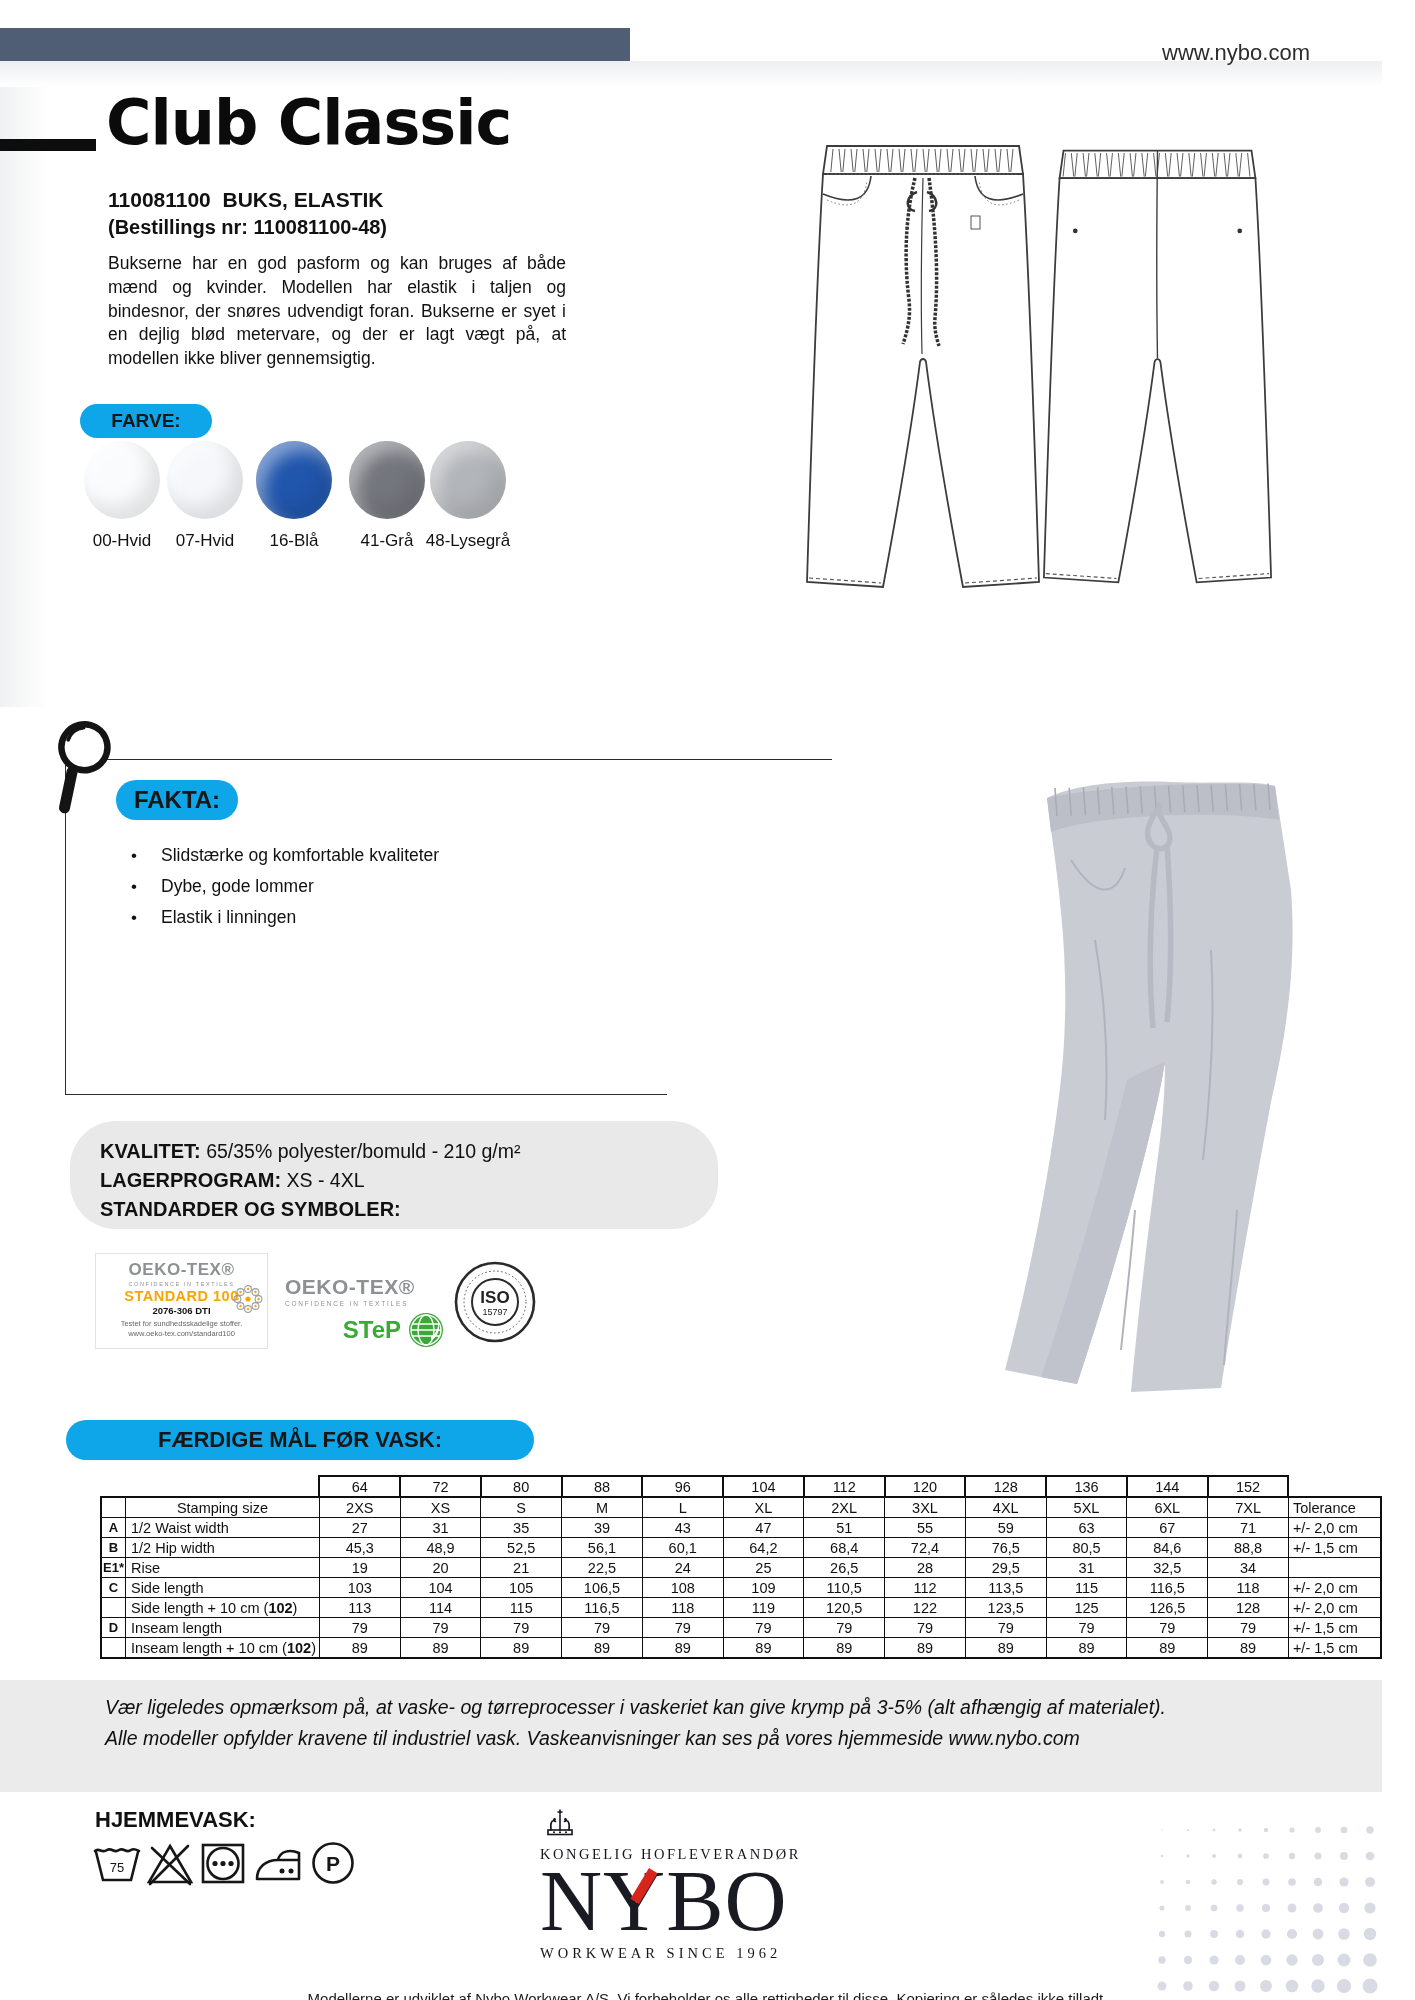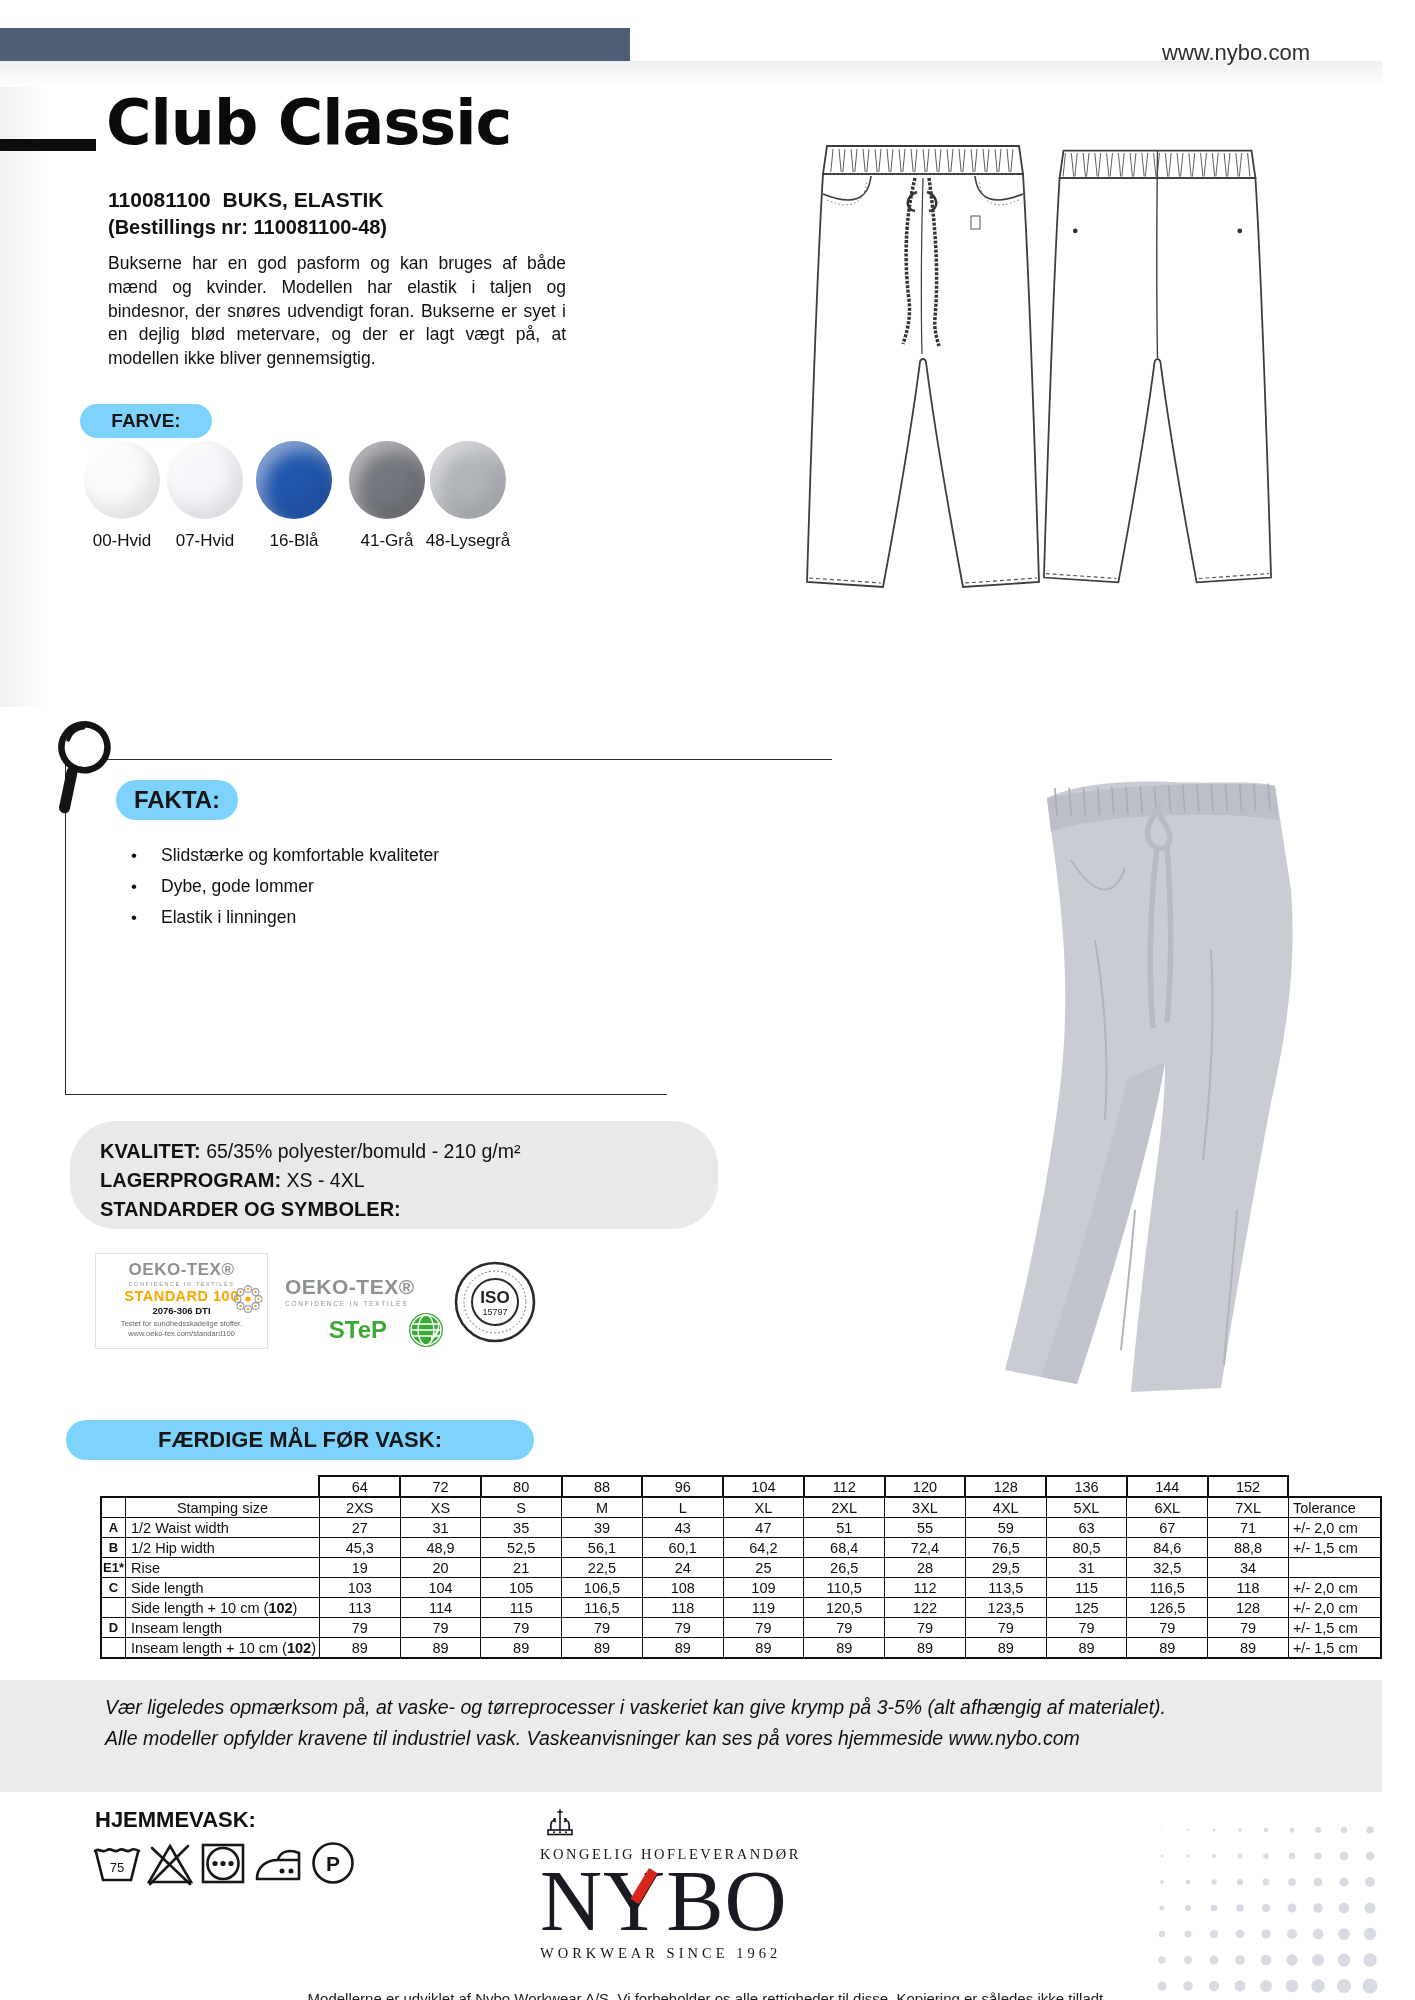--- a/index.html
+++ b/index.html
@@ -15,21 +15,21 @@
 
   
   .title-dash{left:0;top:111px;width:96px;height:12px;background:#0d0d0d;}
   .brand-title{left:106px;top:58px;font-size:62px;font-weight:bold;color:#0b0b0b;
                font-family:"DejaVu Sans",sans-serif;letter-spacing:-1px;}
   .product-code{left:108px;top:160px;font-size:21px;font-weight:bold;white-space:pre-wrap;}
   .order-no{left:108px;top:188px;font-size:20px;font-weight:bold;}
   .description{left:108px;top:224px;width:458px;font-size:17.5px;line-height:1.36;text-align:justify;}
 
   
-  .pill{background:#7dd3fc;border-radius:20px;display:flex;align-items:center;justify-content:center;
+  .pill{background:#0ea5e9;border-radius:20px;display:flex;align-items:center;justify-content:center;
         font-weight:bold;color:#161616;}
   .farve-pill{left:80px;top:376px;width:132px;height:34px;font-size:19px;}
   .swatch{position:absolute;width:90px;text-align:center;}
   .swatch .dot{width:76px;height:78px;border-radius:50%;margin:0 auto;
         box-shadow:inset -10px -12px 18px rgba(0,0,0,0.10), inset 8px 10px 16px rgba(255,255,255,0.45);}
   .swatch .lbl{margin-top:12px;font-size:17px;white-space:nowrap;}
 
   
   .fakta-top{left:65px;top:731px;width:767px;height:1px;background:#2b2b2b;}
   .fakta-left{left:65px;top:731px;width:1px;height:336px;background:#2b2b2b;}
@@ -50,21 +50,21 @@
            text-align:center;padding-top:6px;box-sizing:border-box;position:absolute;}
   .oeko-brand{color:#8e9194;font-weight:bold;font-size:17px;letter-spacing:0.5px;}
   .oeko-conf{color:#8e9194;font-size:5.5px;letter-spacing:1.6px;margin-top:1px;}
   .oeko-std{color:#f7a600;font-weight:bold;font-size:14.5px;margin-top:1px;letter-spacing:0.5px;text-align:center;}
   .oeko-cert{color:#111;font-weight:bold;font-size:9.5px;margin-top:1px;}
   .oeko-small{color:#666;font-size:7.5px;margin-top:3px;line-height:1.35;}
   .oeko-flower{position:absolute;right:4px;top:30px;}
   .step-logo{left:285px;top:1247px;width:160px;text-align:right;position:absolute;}
   .step-brand{color:#8e9194;font-weight:bold;font-size:21px;letter-spacing:0.5px;text-align:left;}
   .step-conf{color:#8e9194;font-size:6.5px;letter-spacing:1.8px;text-align:left;margin-top:1px;}
-  .step-row{display:flex;align-items:center;justify-content:flex-end;gap:20px;margin-top:4px;}
+  .step-row{display:flex;align-items:center;justify-content:flex-end;gap:6px;margin-top:4px;}
   .step-name{color:#3aa935;font-weight:bold;font-size:24px;}
   .iso-stamp{left:452px;top:1231px;position:absolute;}
 
   
   .maal-pill{left:66px;top:1392px;width:468px;height:40px;font-size:22px;}
   .tablewrap{left:100px;top:1447px;position:absolute;}
   #sizetable{border-collapse:collapse;table-layout:fixed;}
   #sizetable td{border:1px solid #0f0f0f;height:19px;padding:0 3px;font-size:14.5px;
                 text-align:center;overflow:hidden;white-space:nowrap;}
   #sizetable tr.hdr-sizes td.size{border-width:2px;}

